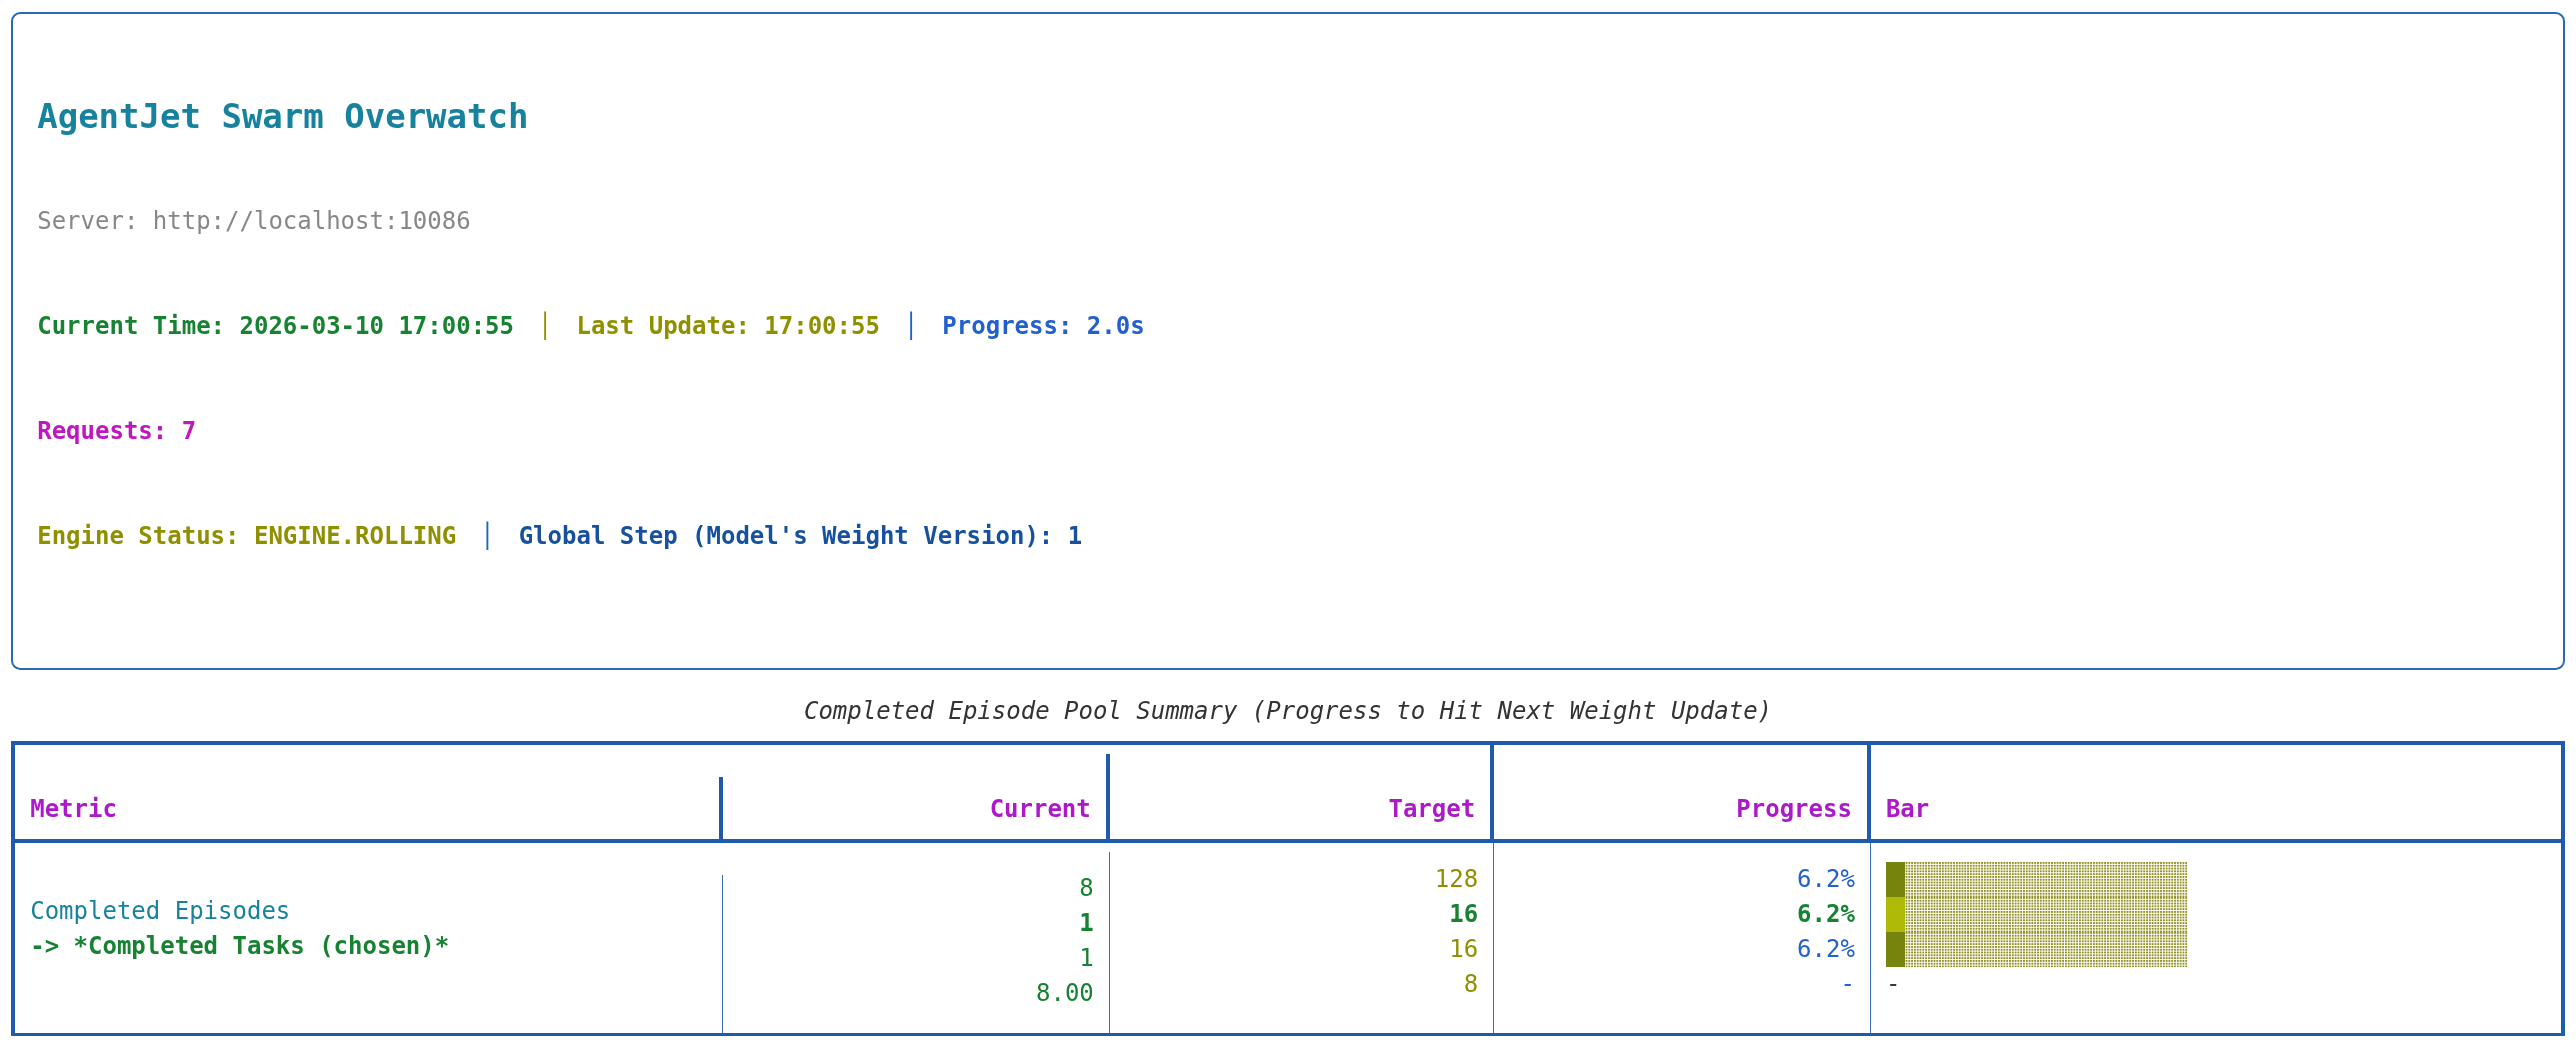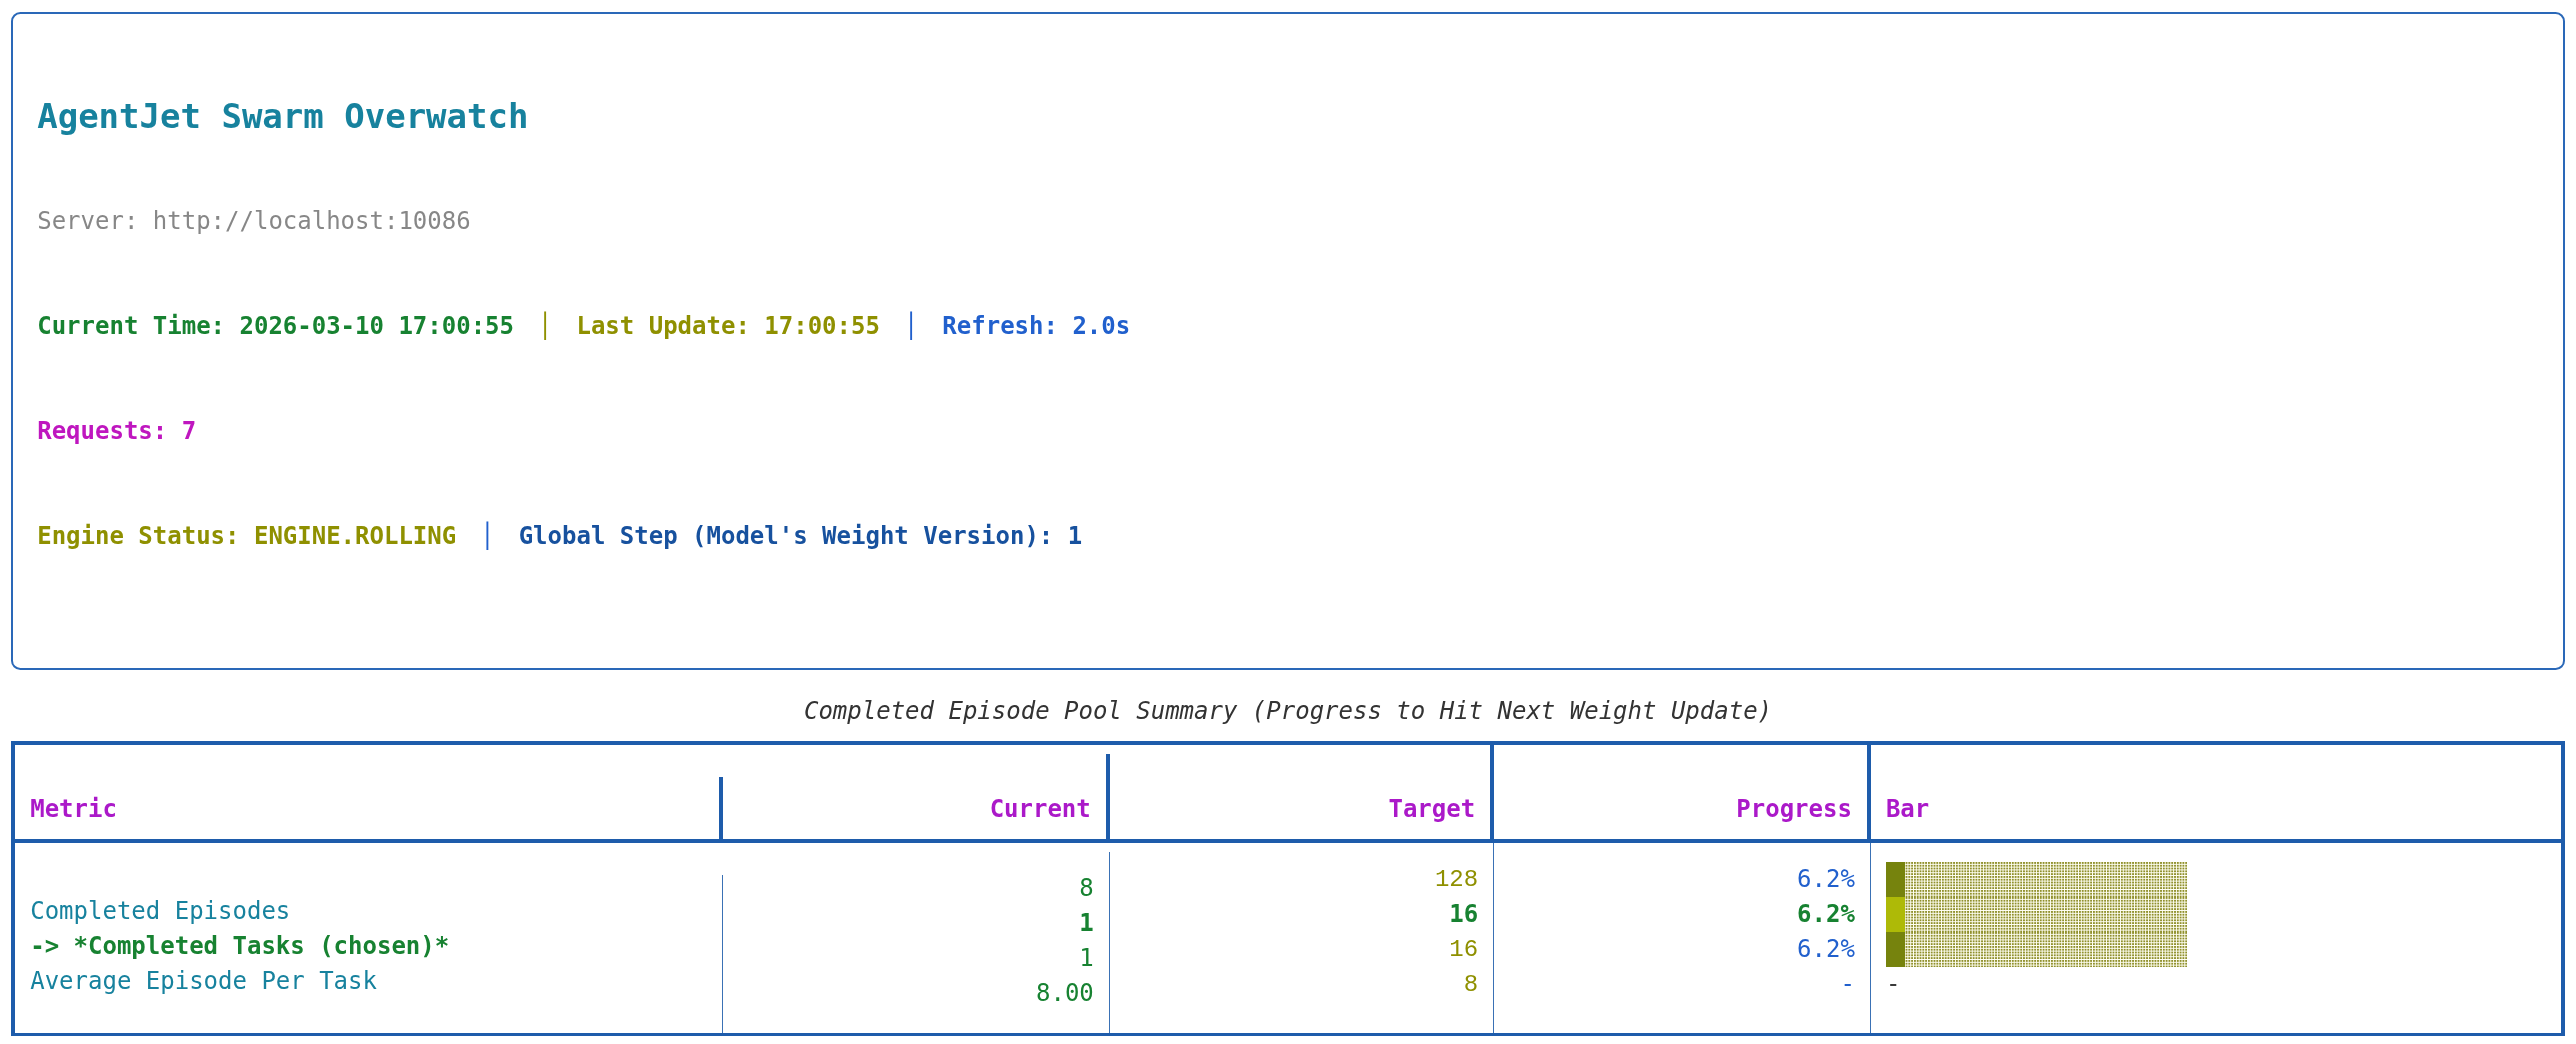--- a/index.html
+++ b/index.html
@@ -52,21 +52,21 @@
   .tcol{
     box-sizing:border-box;border-right:1.9px solid var(--bd-thin);
     padding:18.7px 15px 22.4px 15px;line-height:35px;
   }
   .tcol:last-child{border-right:none;}
   .tcol.right{text-align:right;}
   .tline{height:35px;white-space:pre;}
   .t-teal{color:var(--teal);}
   .t-green{color:var(--green);}
   .t-green-b{color:var(--green);font-weight:bold;}
-  .t-olive{color:var(--olive);font-family:Liberation Mono, monospace;}
+  .t-olive{color:var(--olive);}
   .t-blue{color:var(--blue);}
   .t-dark{color:var(--dark);}
   
   .sum-col-metric{width:27.8%;margin-top:32px;}
   .sum-col-current{width:15.2%;margin-top:9px;}
   .sum-col-target{width:15.1%;}
   .sum-col-progress{width:14.8%;}
   .sum-col-bar{width:27.1%;}
   
   .bar-track{
@@ -79,40 +79,39 @@
   .bar-fill.chosen{background:#aeba07;}
 </style>
 </head>
 <body>
 
 <div class="page">
 
   <div class="hdr-box">
     <div class="hdr-title">AgentJet Swarm Overwatch</div>
     <div class="hdr-server">Server: http://localhost:10086</div>
-    <div class="hdr-line"><span class="seg-time">Current Time: 2026-03-10 17:00:55</span><span class="sep olive">│</span><span class="seg-update">Last Update: 17:00:55</span><span class="sep blue">│</span><span class="seg-refresh">Refresh: 2.0s</span></div>
+    <div class="hdr-line"><span class="seg-time">Current Time: 2026-03-10 17:00:55</span><span class="sep olive">│</span><span class="seg-update">Last Update: 17:00:55</span><span class="sep blue">│</span><span class="seg-refresh">Progress: 2.0s</span></div>
     <div class="hdr-line"><span class="seg-requests">Requests: 7</span></div>
     <div class="hdr-line"><span class="seg-engine">Engine Status: ENGINE.ROLLING</span><span class="sep blue">│</span><span class="seg-global">Global Step (Model's Weight Version): 1</span></div>
   </div>
 
   <div class="tbl-title summary-title">Completed Episode Pool Summary (Progress to Hit Next Weight Update)</div>
 
   <div class="tbl">
     <div class="thead">
       <div class="th sum-col-metric">Metric</div>
       <div class="th sum-col-current right">Current</div>
       <div class="th sum-col-target right">Target</div>
       <div class="th sum-col-progress right">Progress</div>
       <div class="th sum-col-bar">Bar</div>
     </div>
     <div class="tbody">
       <div class="tcol sum-col-metric">
         <div class="tline t-teal">Completed Episodes</div>
         <div class="tline t-green-b">-&gt; *Completed Tasks (chosen)*</div>
-        <div class="tline t-teal">Average Episode Per Task</div>
       </div>
       <div class="tcol sum-col-current right">
         <div class="tline t-green">8</div>
         <div class="tline t-green-b">1</div>
         <div class="tline t-green">1</div>
         <div class="tline t-green">8.00</div>
       </div>
       <div class="tcol sum-col-target right">
         <div class="tline t-olive">128</div>
         <div class="tline t-green-b">16</div>

